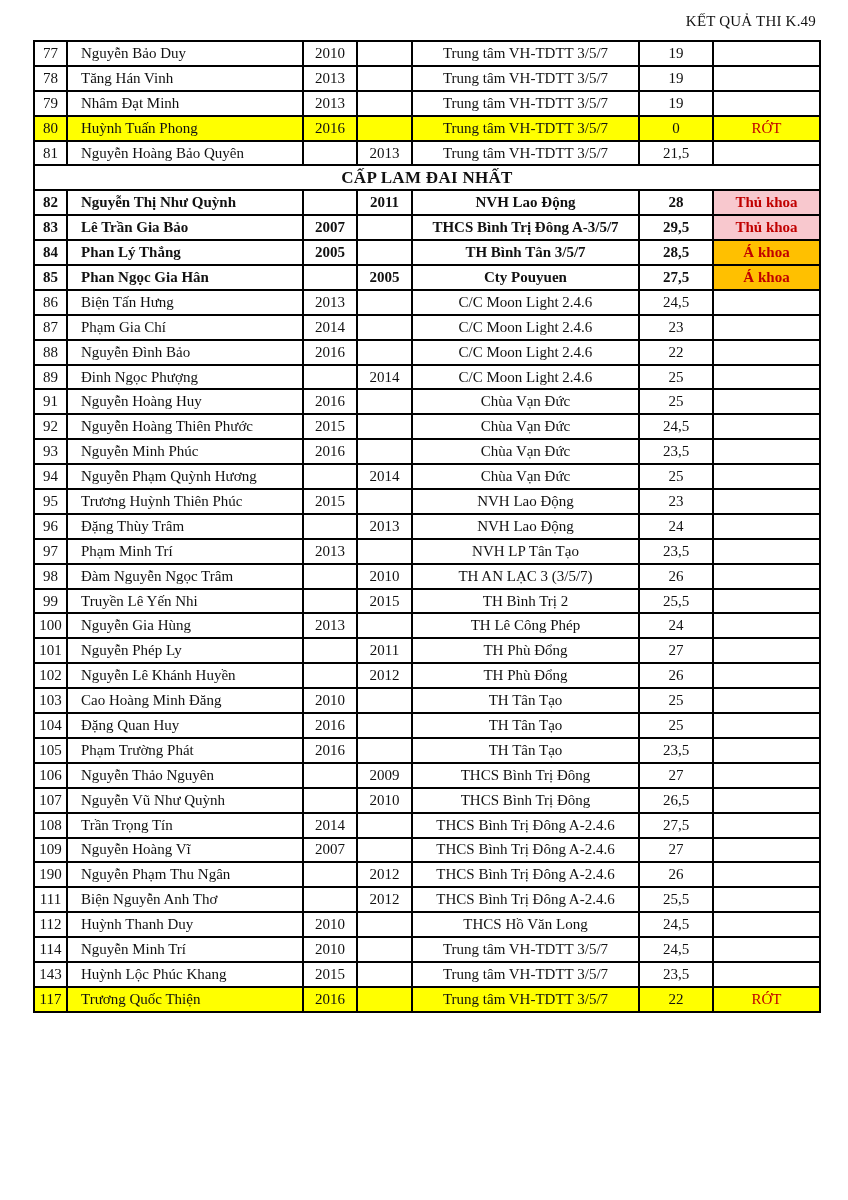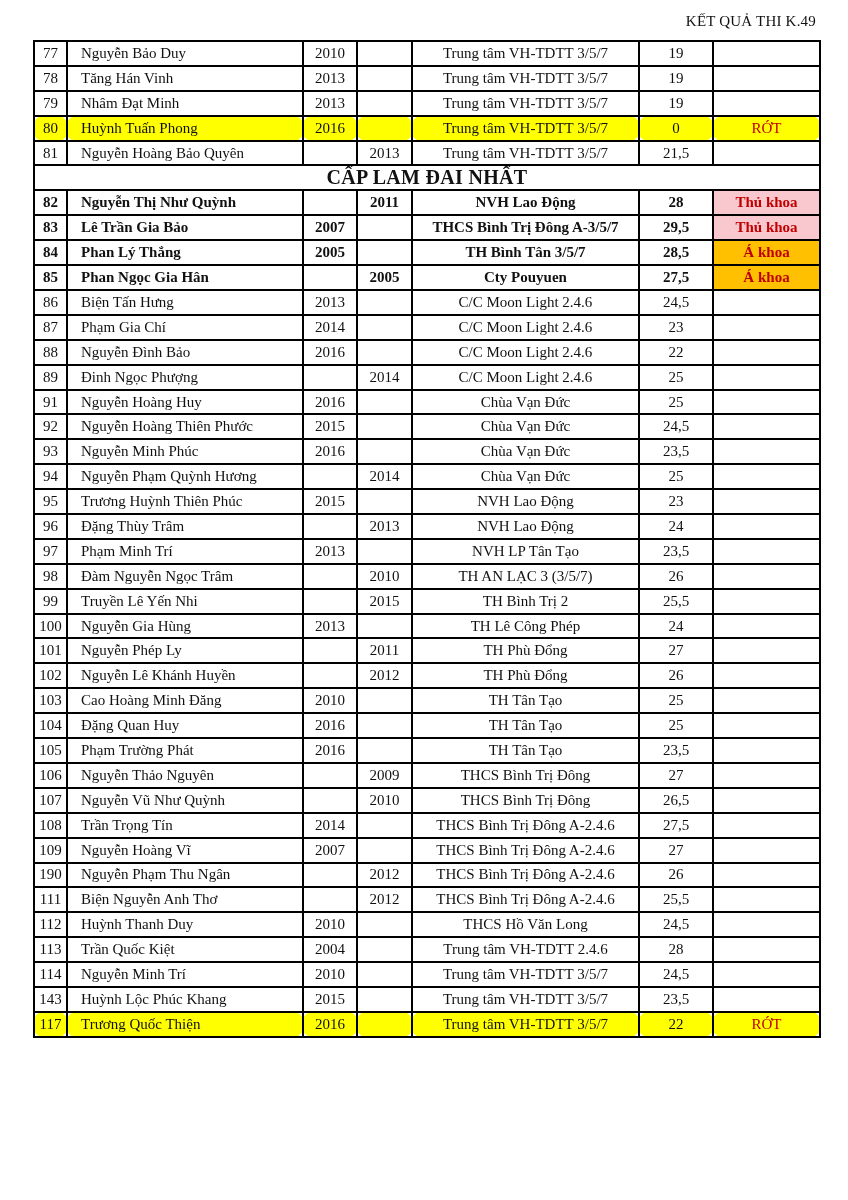--- a/index.html
+++ b/index.html
@@ -42,25 +42,25 @@
     vertical-align: middle;
     overflow: hidden;
     white-space: nowrap;
   }
   table.results td.name-cell {
     text-align: left;
     padding-left: 13px;
   }
   tr.section-row td {
     font-weight: bold;
-    font-size: 20px;
+    font-size: 17px;
     letter-spacing: 0.3px;
   }
   tr.bold-row td { font-weight: bold; }
-  tr.fail-row td { background: #FFFF00; border-radius: 9px; }
+  tr.fail-row td { background: #FFFF00; }
   td.result-fail   { color: #C00000; }
   td.result-thukhoa { background: #F8C8CE; color: #C00000; font-weight: bold; }
   td.result-akhoa   { background: #FFC000; color: #C00000; font-weight: bold; }
   td.result-vot     { color: #111111; }
   .page-number {
     position: absolute;
     left: 33px;
     width: 786px;
     top: 1170px;
     text-align: center;
@@ -398,29 +398,20 @@
         <tr class="">
           <td>112</td>
           <td class="name-cell">Huỳnh Thanh Duy</td>
           <td>2010</td>
           <td></td>
           <td>THCS Hồ Văn Long</td>
           <td>24,5</td>
           <td></td>
         </tr>
         <tr class="">
-          <td>113</td>
-          <td class="name-cell">Trần Quốc Kiệt</td>
-          <td>2004</td>
-          <td></td>
-          <td>Trung tâm VH-TDTT 2.4.6</td>
-          <td>28</td>
-          <td></td>
-        </tr>
-        <tr class="">
           <td>114</td>
           <td class="name-cell">Nguyễn Minh Trí</td>
           <td>2010</td>
           <td></td>
           <td>Trung tâm VH-TDTT 3/5/7</td>
           <td>24,5</td>
           <td></td>
         </tr>
         <tr class="">
           <td>143</td>

